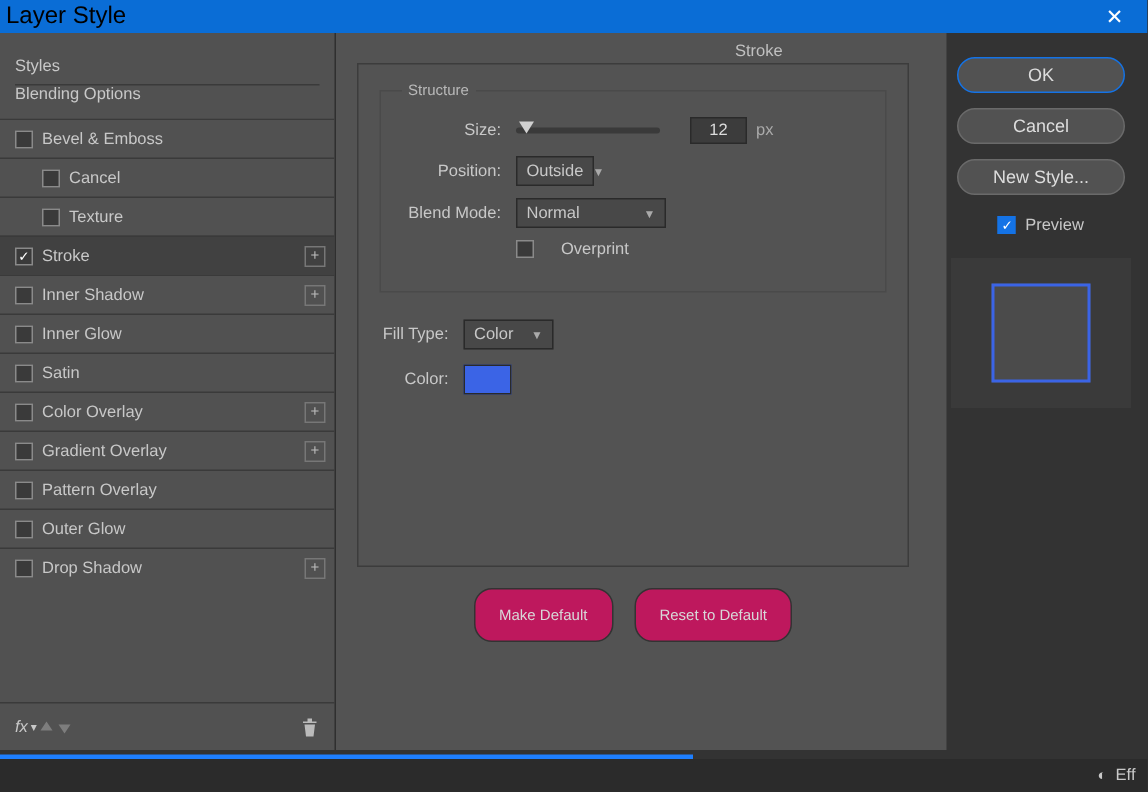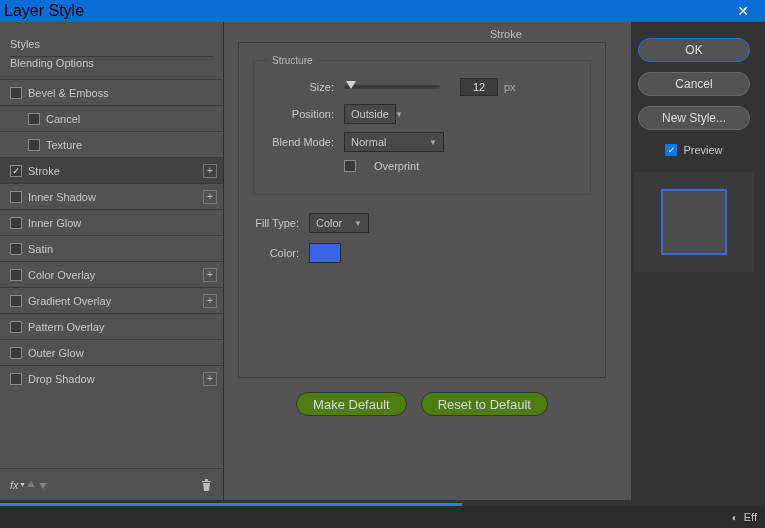--- a/index.html
+++ b/index.html
@@ -34,21 +34,21 @@
 .slider{height:4px;background:#3a3a3a;position:relative;flex:0 0 96px;border-radius:2px}
 .slider .thumb{position:absolute;top:-4px;width:0;height:0;border-left:5px solid transparent;border-right:5px solid transparent;border-top:8px solid #d0d0d0}
 .numinput{width:38px;height:18px;background:#3c3c3c;border:1px solid #2a2a2a;color:#ddd;text-align:center;margin-left:20px}
 .unit{margin-left:6px;color:#aaa}
 .select{height:20px;background:#484848;border:1px solid #2a2a2a;padding:0 6px;display:flex;align-items:center;justify-content:space-between;gap:6px;color:#ddd}
 .select .caret{font-size:8px;color:#aaa}
 .sel-sm{width:52px}
 .sel-md{width:100px}
 .colorswatch{width:32px;height:20px;border:1px solid #2a2a2a}
 .btnrow{display:flex;gap:14px;justify-content:center;margin-top:14px}
-.btn{height:24px;padding:0 16px;background:#4d7c0f;border:1px solid #333;border-radius:12px;display:flex;align-items:center;color:#d8d8d8;font-size:13px}
+.btn{height:36px;padding:0 16px;background:#be185d;border:1px solid #333;border-radius:12px;display:flex;align-items:center;color:#d8d8d8;font-size:10px}
 .rightcol{width:134px;padding:16px 8px 0 0;display:flex;flex-direction:column;align-items:center;gap:10px}
 .rbtn{width:112px;height:24px;border:1px solid #6a6a6a;border-radius:13px;display:flex;align-items:center;justify-content:center;color:#ddd;font-size:12px;background:#525252}
 .rbtn.primary{border:1.5px solid #1473e6}
 .prevrow{display:flex;align-items:flex-end;gap:6px;margin-top:4px}
 .prevrow .cb{border-color:#1473e6;background:#1473e6}
 .preview{width:120px;height:100px;background:#3a3a3a;margin-top:6px;display:flex;align-items:center;justify-content:center}
 .previewbox{width:66px;height:66px;background:#4b4b4b;border:2px solid #3b64e6}
 .edge{position:absolute;bottom:0;left:0;right:0;height:22px;background:#2b2b2b;display:flex;align-items:center;justify-content:flex-end;padding-right:8px;gap:6px;color:#aaa}
 .progress{position:absolute;bottom:22px;left:0;height:3px;width:462px;background:#1e7fff}
 svg{display:block}

